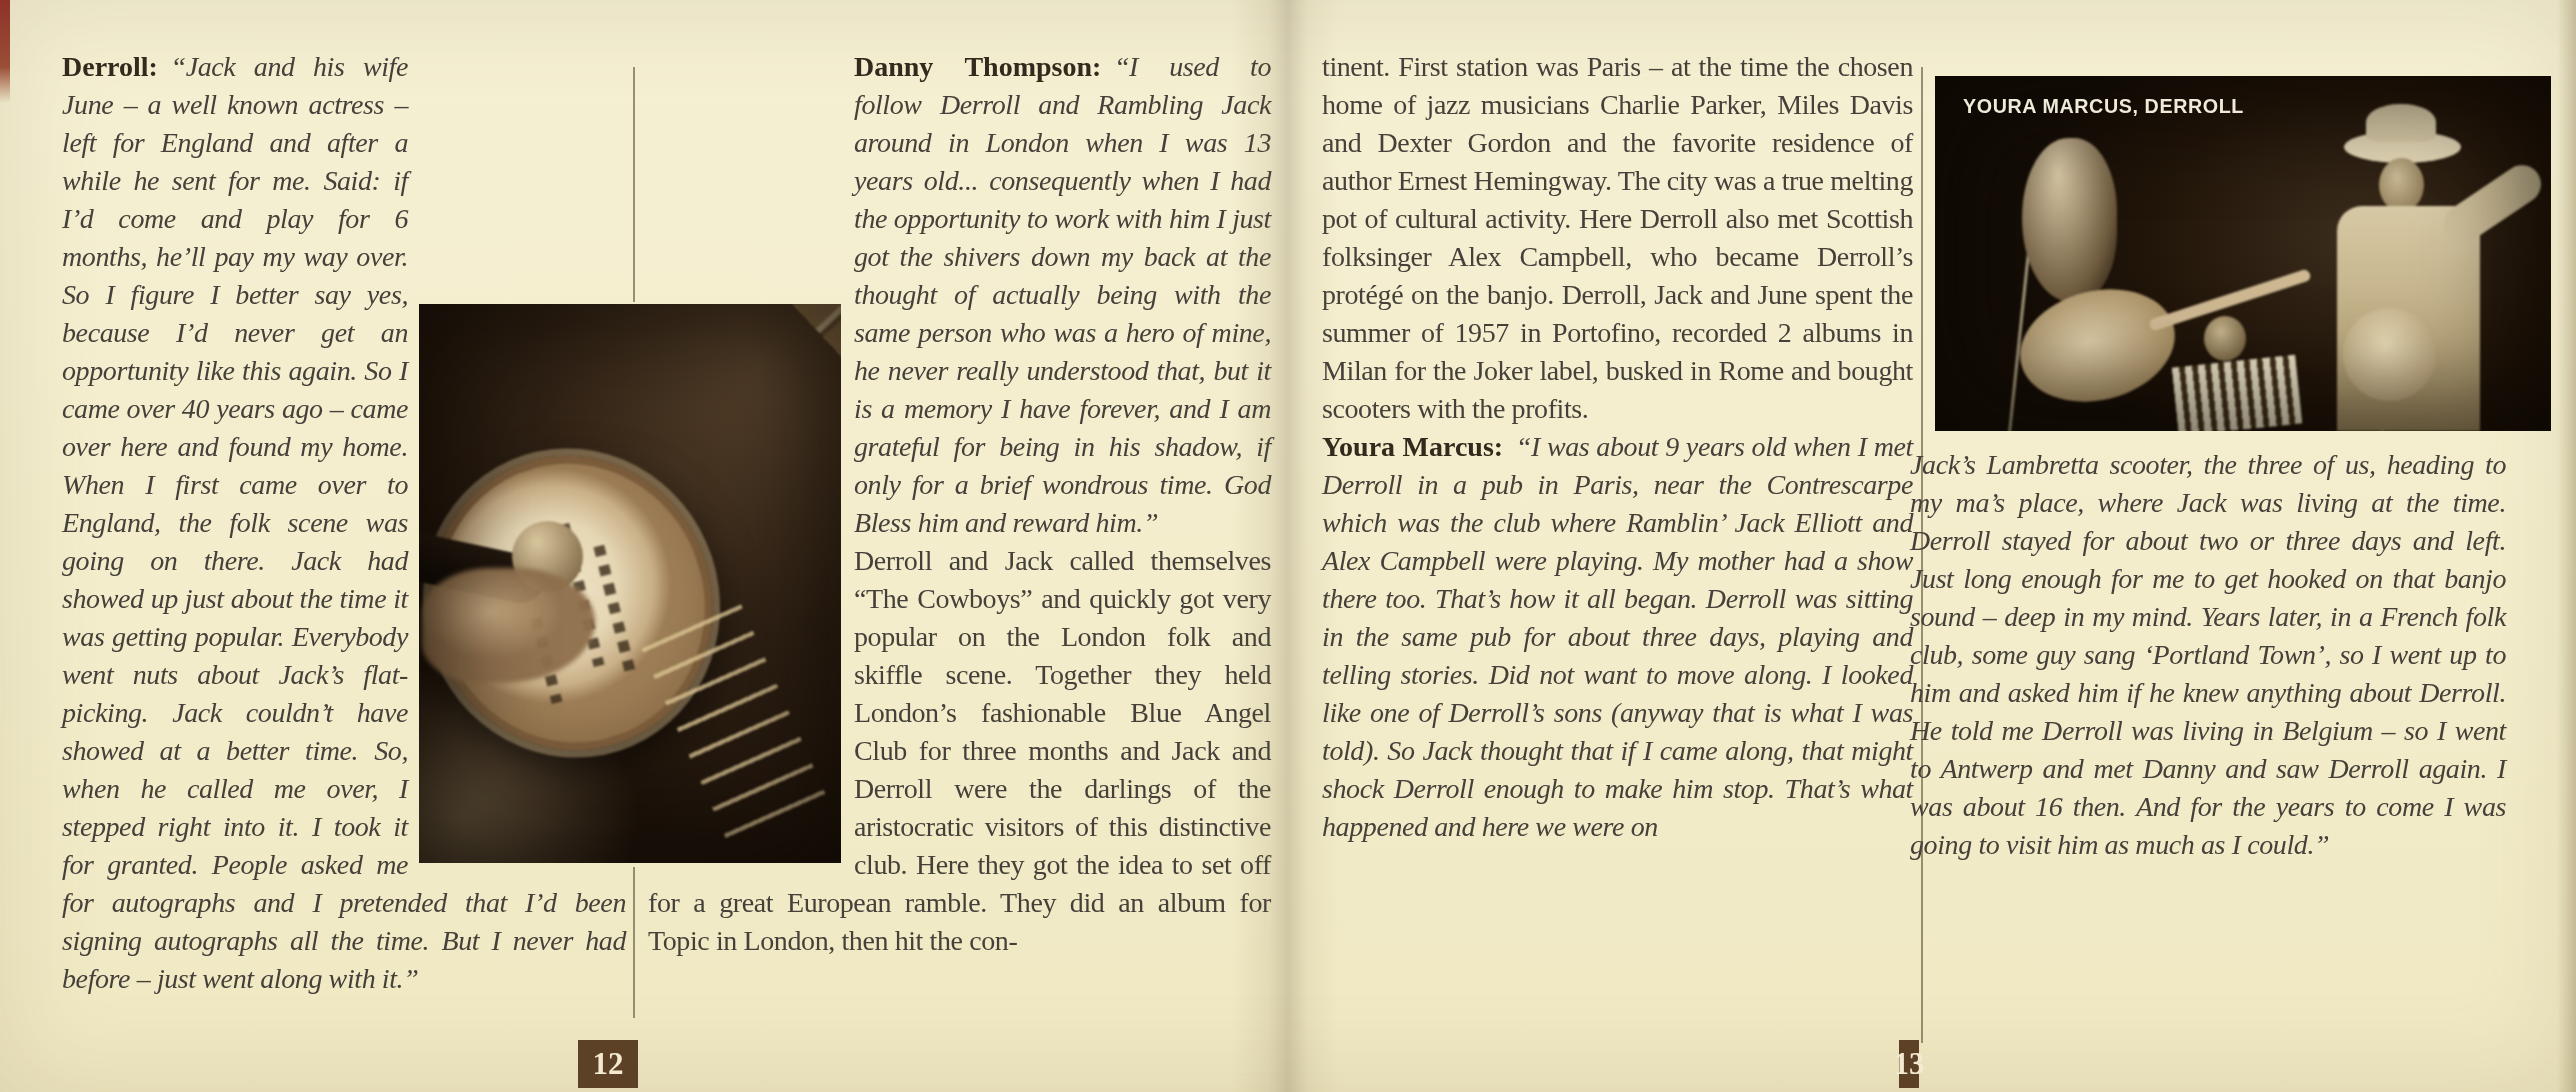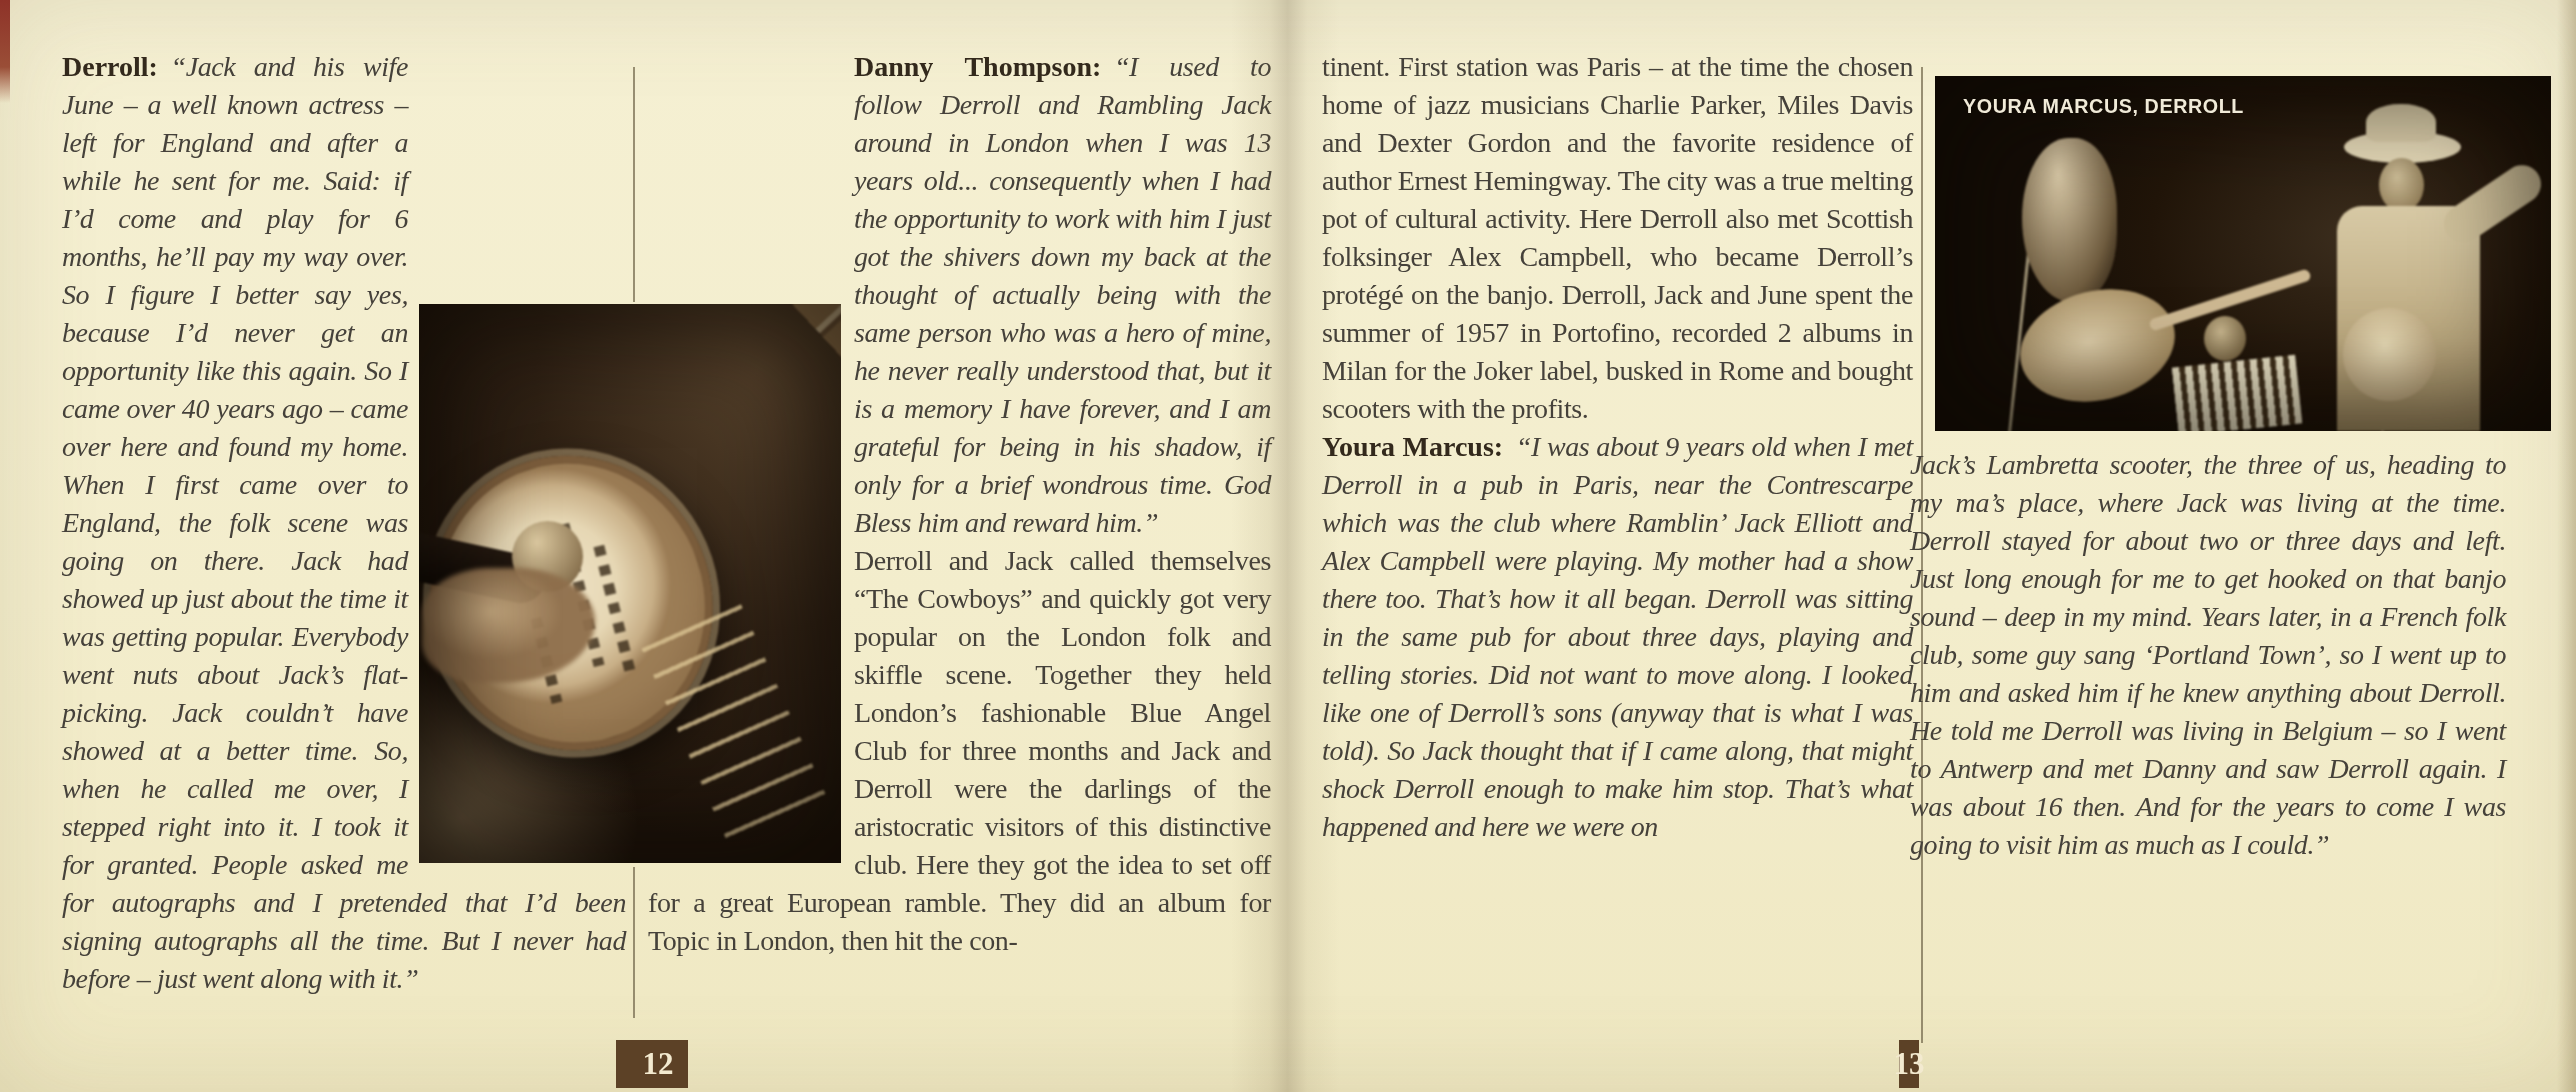--- a/index.html
+++ b/index.html
@@ -31,21 +31,21 @@
   .gutter{position:absolute;left:1231px;top:0;width:109px;height:1092px;z-index:7;pointer-events:none;
     background:linear-gradient(90deg,rgba(110,90,50,0) 0%,rgba(110,90,50,.10) 35%,rgba(80,62,34,.20) 52%,rgba(110,90,50,.07) 70%,rgba(110,90,50,0) 100%);}
   .edge-right{position:absolute;right:0;top:0;width:19px;height:1092px;z-index:7;
     background:linear-gradient(270deg,rgba(110,90,50,.28),rgba(110,90,50,0));}
   .edge-red{position:absolute;left:0;top:0;width:10.2px;height:103px;z-index:7;
     background:linear-gradient(180deg,#8e3228 0%,#9a4e37 65%,rgba(154,78,55,0) 100%);}
   
   .badge{position:absolute;top:1040px;height:48px;background:#5c4126;color:#f3ead0;z-index:10;
     display:flex;align-items:center;justify-content:center;
     font-weight:bold;font-size:31px;letter-spacing:0;}
-  .badge-12{left:616px;width:60px;padding-left:12px;}
+  .badge-12{left:578px;width:60px;}
   .badge-13{left:1899px;width:20px;}
   
   .photo{position:absolute;overflow:hidden;z-index:5;}
   .photo-banjo{left:419px;top:304px;width:422px;height:559px;
     background:
       radial-gradient(60% 40% at 10% 92%, rgba(214,188,142,.38), rgba(214,188,142,0) 70%),
       radial-gradient(95% 85% at 80% 12%, #54402a 0%, #2f2114 55%, #1d130a 100%);}
   .banjo-art{position:absolute;inset:0;filter:blur(0.9px);}
   .banjo-neck{position:absolute;right:-51px;top:22px;width:466px;height:58px;
     transform:rotate(47deg);transform-origin:right top;border-radius:5.8px;opacity:.95;

